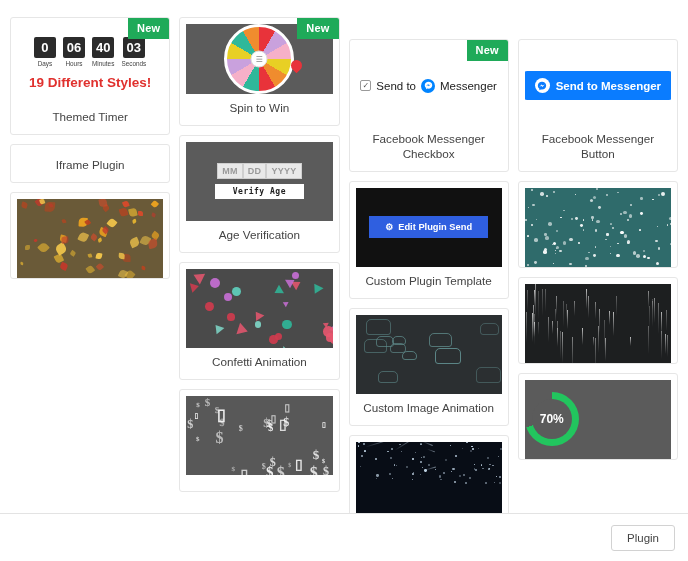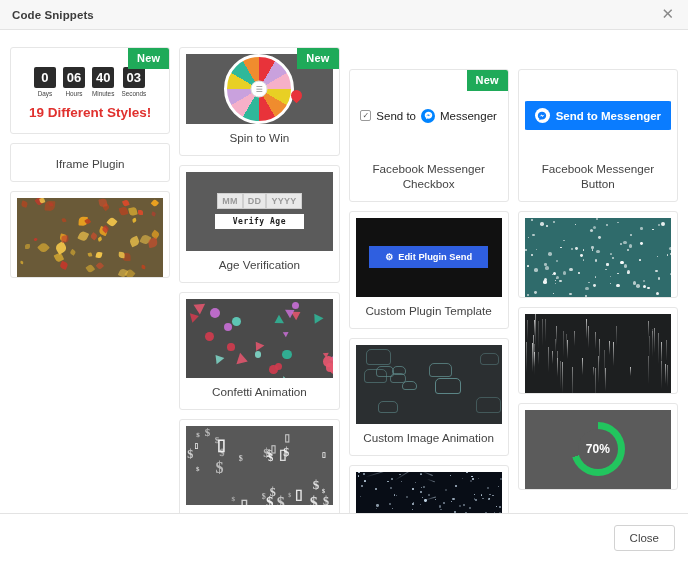--- a/index.html
+++ b/index.html
@@ -141,21 +141,21 @@
 
   
   .snow-thumb { background:#2f6b6b; }
   .fireworks-thumb { background:#030303; }
   .confetti-thumb { background:#4a4a4a; }
   .cloud-thumb { background:#2b2f31; }
   .rain-thumb { background:#1d1f20; }
   .leaves-thumb { background:#6a5a38; }
   .money-thumb { background:#585858; }
   .stars-thumb { background:#080d16; }
-  .progress-thumb { background:#5b5b5b; display:flex; align-items:center; justify-content:center; }
+  .progress-thumb { background:#5b5b5b; display:flex; align-items:center; }
 
   .dot { position:absolute; border-radius:50%; background:#fff; }
   .streak { position:absolute; background:linear-gradient(180deg, rgba(255,255,255,.85), rgba(255,255,255,0)); width:1px; }
   .conf { position:absolute; }
   .cloudshape { position:absolute; border:1px solid #5f8b8b; border-radius:5px 5px 3px 3px; }
   .leaf { position:absolute; border-radius:50% 10% 50% 10%; }
   .money { position:absolute; color:#f2f2f2; font-weight:bold; font-family:"Liberation Serif", serif; }
   .star { position:absolute; background:#cfe3f5; border-radius:50%; }
 
   .ring { width:54px; height:54px; border-radius:50%;
@@ -176,24 +176,20 @@
     background:#fff; border:1px solid #d2d2d2; border-radius:3px;
     font-size:11.5px; color:#444; padding:6px 15px; cursor:pointer;
     font-family:"Liberation Sans", sans-serif;
   }
 </style>
 </head>
 <body>
 
 <div class="modal">
 
-  <div class="modal-header">
-    <div class="modal-title">Code Snippets</div>
-    <div class="close-x">✕</div>
-  </div>
 
   <div class="modal-body">
     <div class="grid">
 
       <div class="col">
 
         <div class="card">
           <div class="badge-new">New</div>
           <div class="thumb timer-thumb">
             <div class="timer-row">
@@ -209,20 +205,21 @@
                 <div class="t-box">40</div>
                 <div class="t-cap">Minutes</div>
               </div>
               <div class="t-unit">
                 <div class="t-box">03</div>
                 <div class="t-cap">Seconds</div>
               </div>
             </div>
             <div class="timer-tag">19 Different Styles!</div>
           </div>
+          <div class="card-label">Themed Timer</div>
         </div>
 
         <div class="card">
           <div class="card-label">Iframe Plugin</div>
         </div>
 
 
         <div class="card">
           <div class="thumb leaves-thumb" id="leavesThumb">
               <span class="leaf" style="left:72.2%;top:70.2%;width:7.6px;height:7.6px;background:#b8431f;opacity:0.60;transform:rotate(89deg)"></span>
@@ -678,16 +675,16 @@
           </div>
 
         </div>
 
       </div>
 
     </div>
   </div>
 
   <div class="modal-footer">
-    <button class="btn-close">Close</button>
+    <button class="btn-close">Plugin</button>
   </div>
 
 </div>
 
 </body></html>

